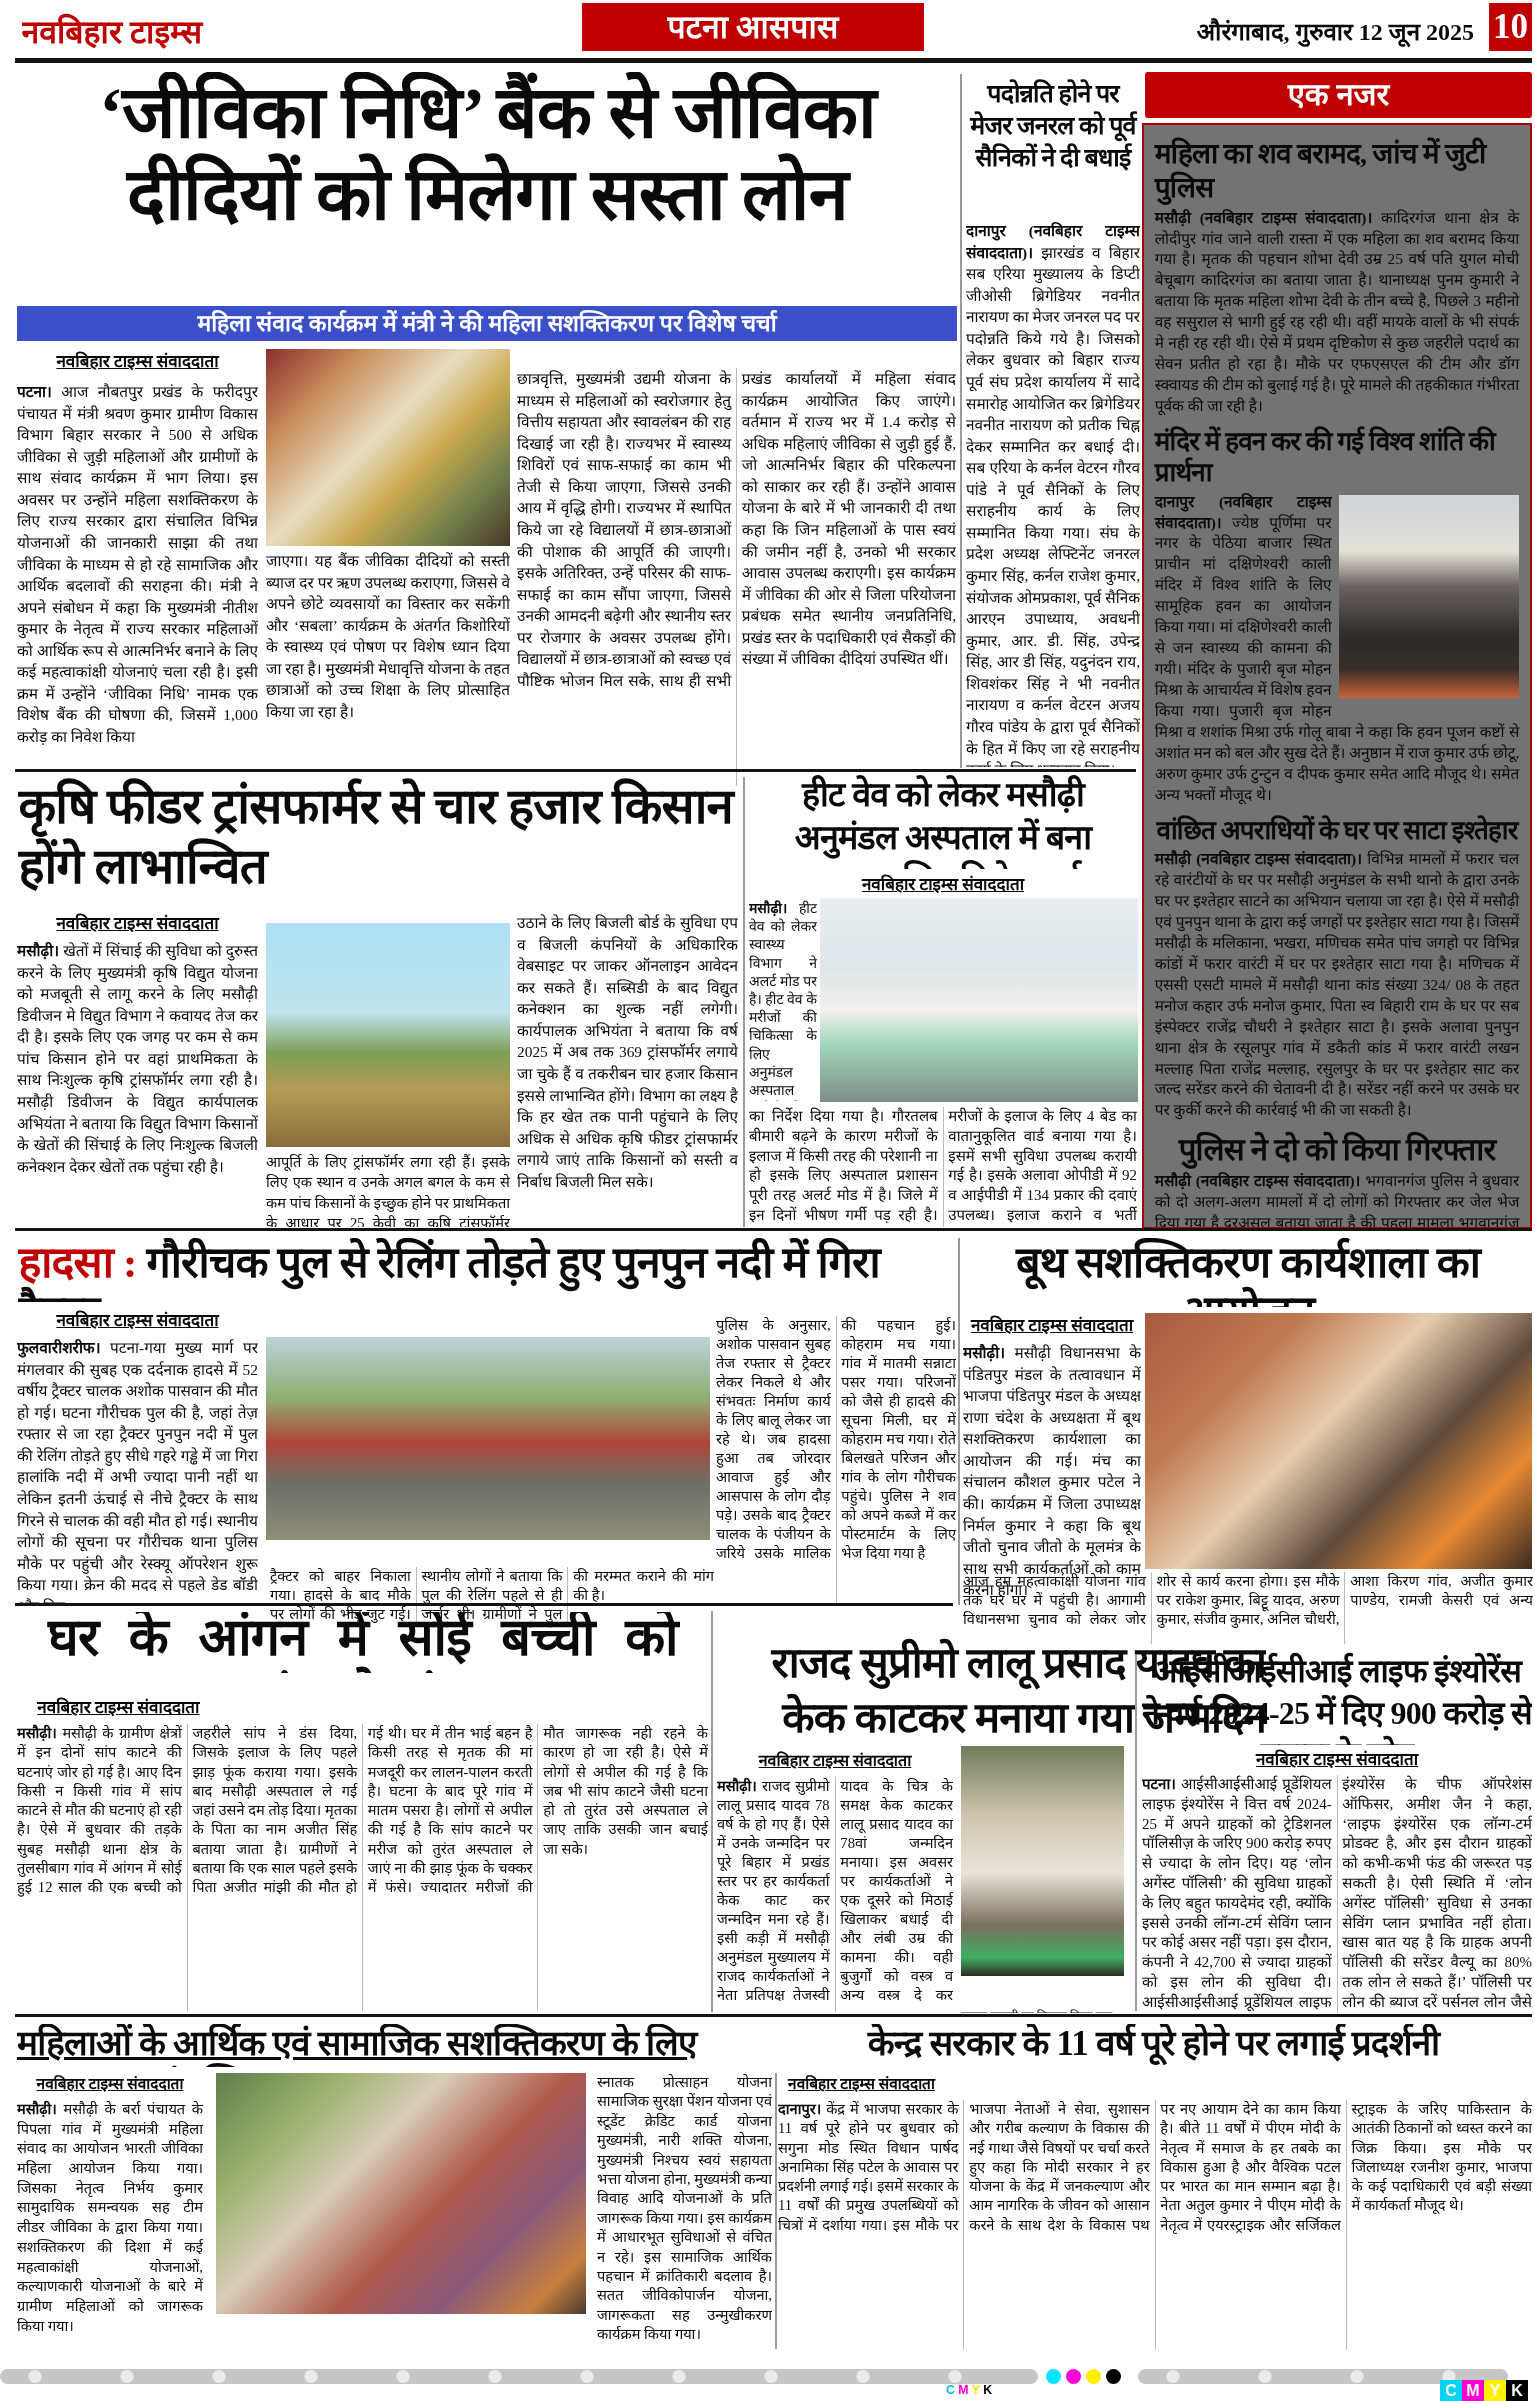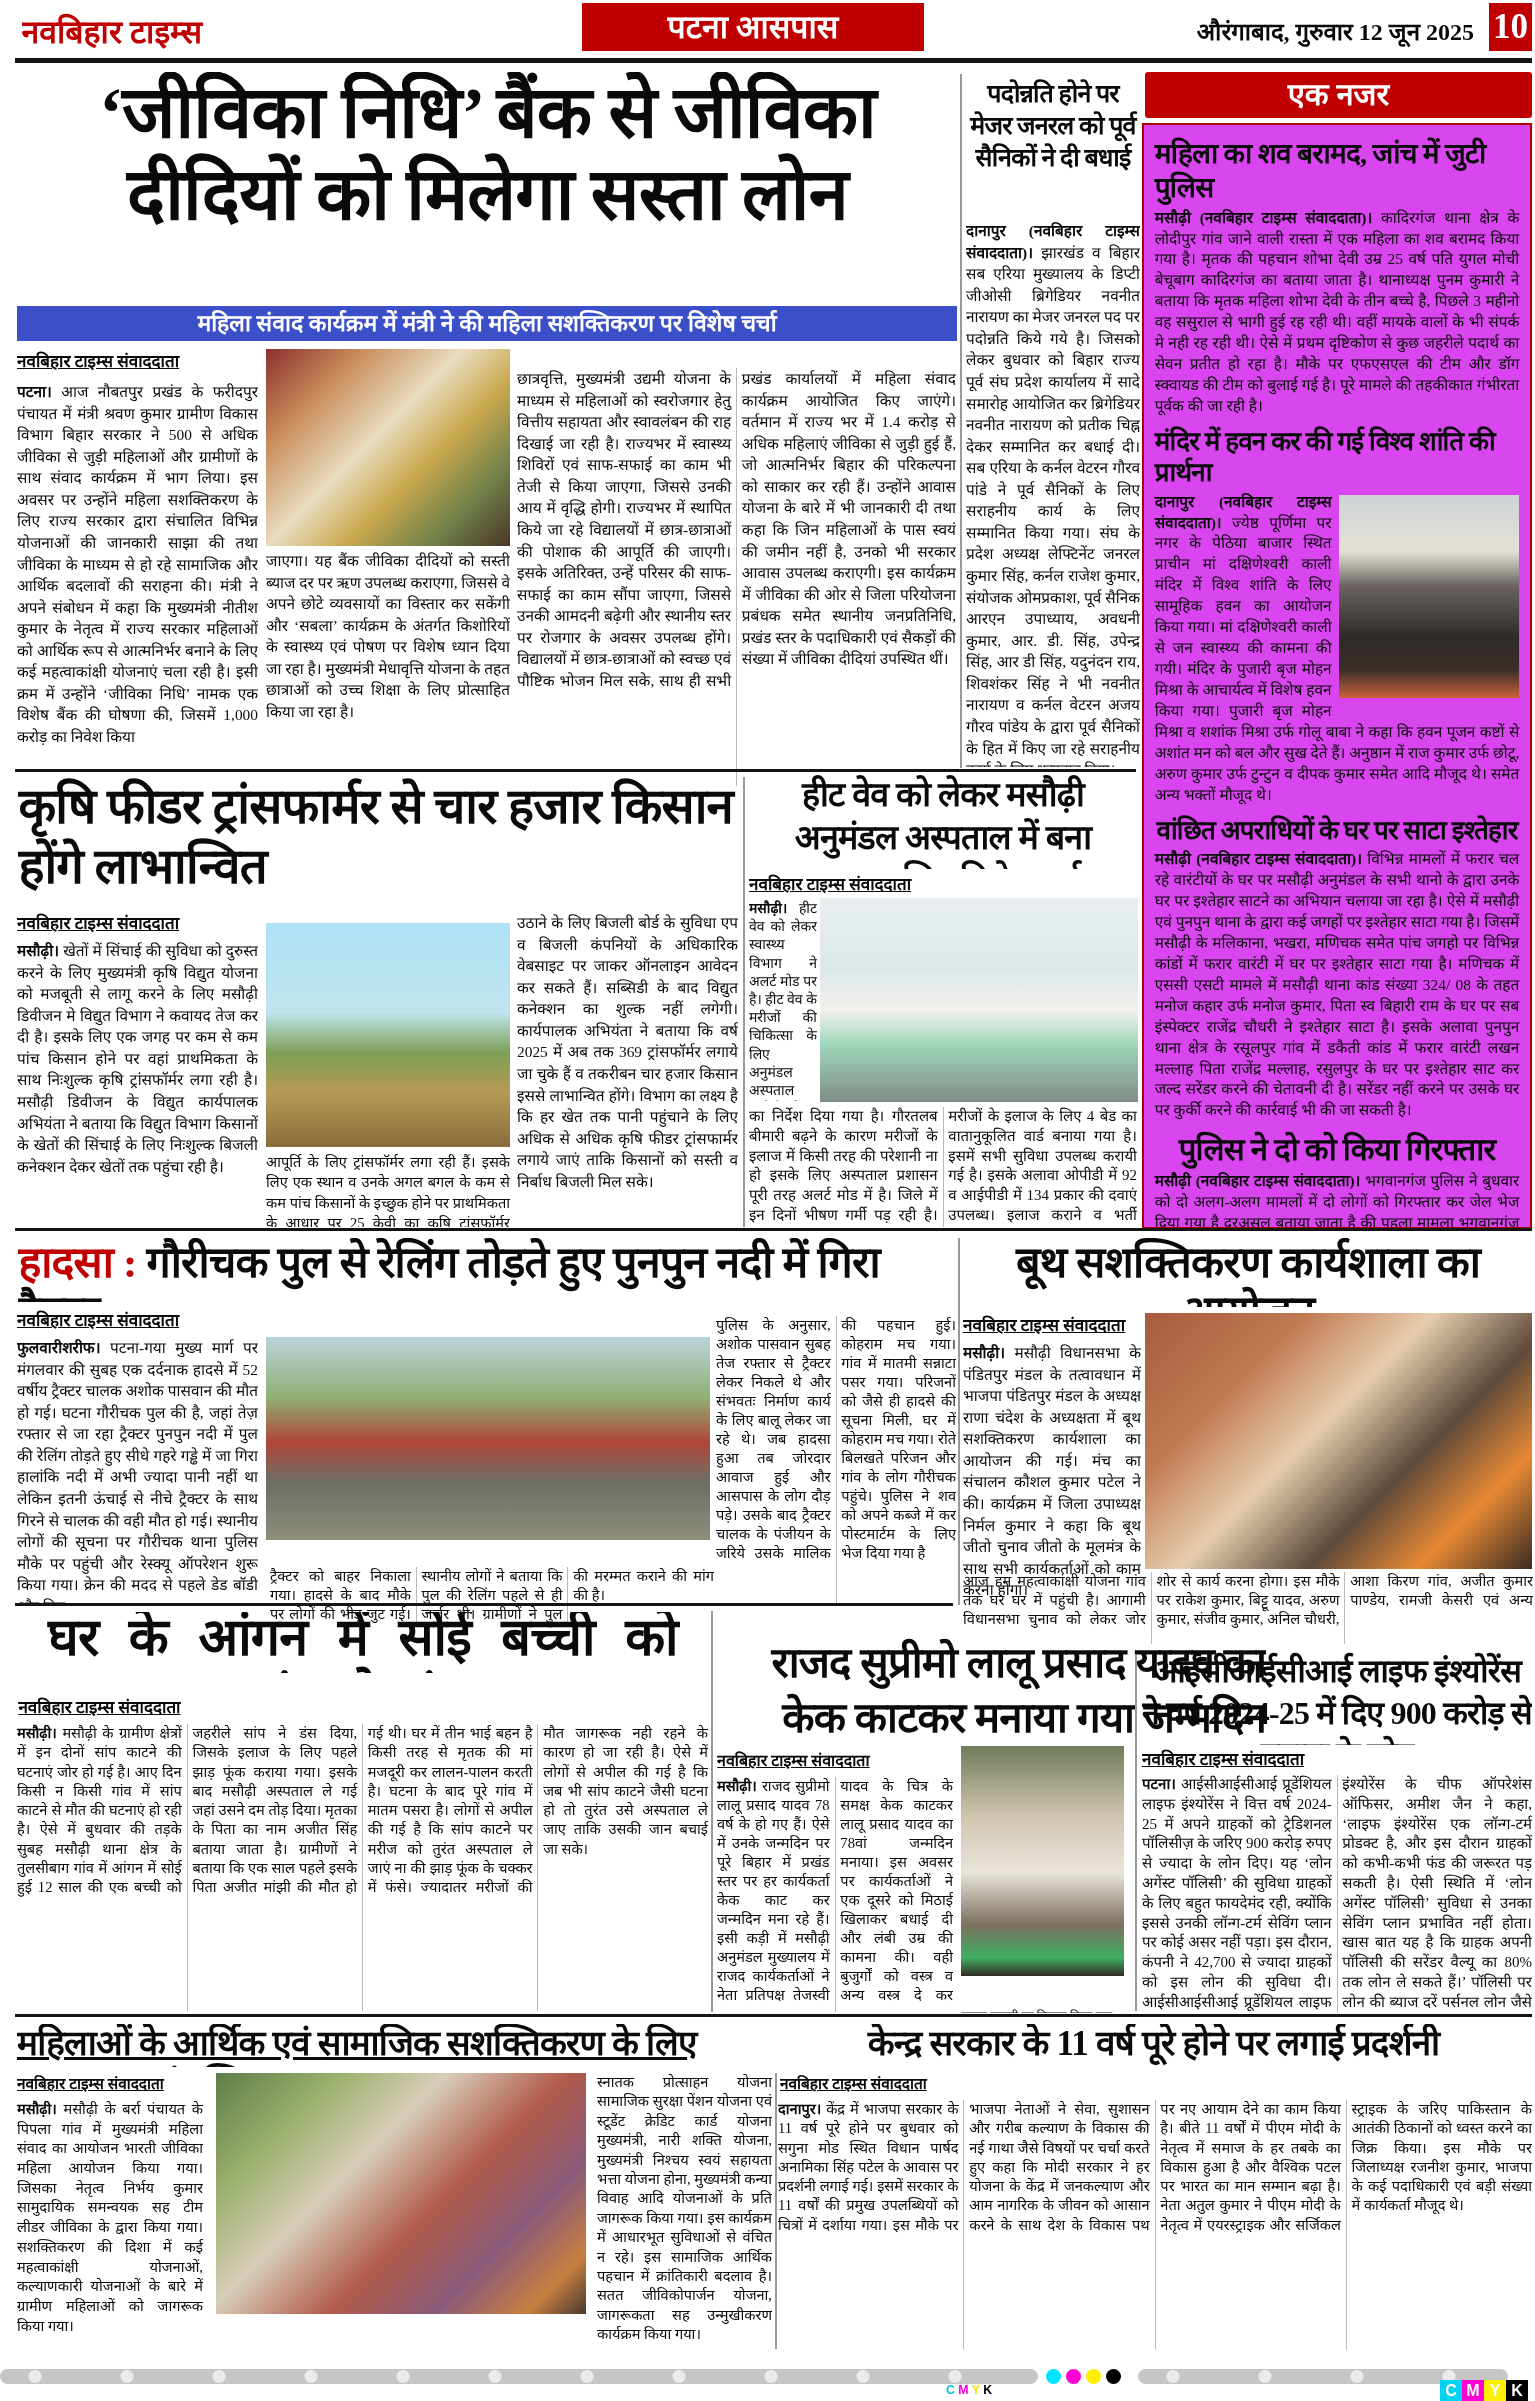--- a/index.html
+++ b/index.html
@@ -2,21 +2,21 @@
 <html lang="hi" style="font-size:12.3px"><head>
 <meta charset="utf-8">
 <style>
   html,body{margin:0;padding:0;background:#ffffff;}
   .page{position:relative;width:1535px;height:2401px;background:#fff;
         font-family:"Liberation Serif","DejaVu Serif",serif;color:#0a0a0a;overflow:hidden;}
   .b{position:absolute;box-sizing:border-box;overflow:hidden;}
   .hl{font-weight:700;line-height:1.14;letter-spacing:-0.8px;}
   .bt{font-size:15.4px;line-height:1.4;text-align:justify;margin:0;}
   .dl{font-weight:700;}
-  .byline{font-weight:700;font-size:17px;text-decoration:underline;white-space:nowrap;}
+  .byline{font-weight:700;font-size:17px;text-align:center;text-decoration:underline;white-space:nowrap;}
   .cols2{column-count:2;column-gap:10.7px;column-rule:0.8px solid #b9b9b9;}
   .cols3{column-count:3;column-gap:10.7px;column-rule:0.8px solid #b9b9b9;}
   .cols4{column-count:4;column-gap:10.7px;column-rule:0.8px solid #b9b9b9;}
   .photo{background-size:cover;background-position:center;}
   .vr{position:absolute;width:1.5px;background:#9a9a9a;}
   .hr{position:absolute;background:#141414;}
   .redtxt{color:#c00000;}
   .whitebox{color:#fff;background:#c00000;font-weight:700;text-align:center;}
   .en-hl{font-weight:700;line-height:1.2;letter-spacing:-0.8px;margin:4.6px 0 3.1px 0;}
   .cmyk-block{display:inline-block;width:22px;height:21.5px;color:#fff;font-family:"Liberation Sans",sans-serif;
@@ -51,21 +51,21 @@
     <p class="bt">छात्रवृत्ति, मुख्यमंत्री उद्यमी योजना के माध्यम से महिलाओं को स्वरोजगार हेतु वित्तीय सहायता और स्वावलंबन की राह दिखाई जा रही है। राज्यभर में स्वास्थ्य शिविरों एवं साफ-सफाई का काम भी तेजी से किया जाएगा, जिससे उनकी आय में वृद्धि होगी। राज्यभर में स्थापित किये जा रहे विद्यालयों में छात्र-छात्राओं की पोशाक की आपूर्ति की जाएगी। इसके अतिरिक्त, उन्हें परिसर की साफ-सफाई का काम सौंपा जाएगा, जिससे उनकी आमदनी बढ़ेगी और स्थानीय स्तर पर रोजगार के अवसर उपलब्ध होंगे। विद्यालयों में छात्र-छात्राओं को स्वच्छ एवं पौष्टिक भोजन मिल सके, साथ ही सभी प्रखंड कार्यालयों में महिला संवाद कार्यक्रम आयोजित किए जाएंगे। वर्तमान में राज्य भर में 1.4 करोड़ से अधिक महिलाएं जीविका से जुड़ी हुई हैं, जो आत्मनिर्भर बिहार की परिकल्पना को साकार कर रही हैं। उन्होंने आवास योजना के बारे में भी जानकारी दी तथा कहा कि जिन महिलाओं के पास स्वयं की जमीन नहीं है, उनको भी सरकार आवास उपलब्ध कराएगी। इस कार्यक्रम में जीविका की ओर से जिला परियोजना प्रबंधक समेत स्थानीय जनप्रतिनिधि, प्रखंड स्तर के पदाधिकारी एवं सैकड़ों की संख्या में जीविका दीदियां उपस्थित थीं।</p>
   </div>
   <div class="vr" style="left:960px;top:74px;height:694px;"></div>
 
   <div class="b hl" style="left:966px;top:78px;width:174px;height:135px;font-size:25px;text-align:center;line-height:1.28;">पदोन्नति होने पर मेजर जनरल को पूर्व सैनिकों ने दी बधाई</div>
   <div class="b" style="left:966px;top:220px;width:174px;height:547px;">
     <p class="bt" style="font-size:15.4px;"><b class="dl">दानापुर (नवबिहार टाइम्स संवाददाता)।</b> <span>झारखंड व बिहार सब एरिया मुख्यालय के डिप्टी जीओसी ब्रिगेडियर नवनीत नारायण का मेजर जनरल पद पर पदोन्नति किये गये है। जिसको लेकर बुधवार को बिहार राज्य पूर्व संघ प्रदेश कार्यालय में सादे समारोह आयोजित कर ब्रिगेडियर नवनीत नारायण को प्रतीक चिह्न देकर सम्मानित कर बधाई दी। सब एरिया के कर्नल वेटरन गौरव पांडे ने पूर्व सैनिकों के लिए सराहनीय कार्य के लिए सम्मानित किया गया। संघ के प्रदेश अध्यक्ष लेफ्टिनेंट जनरल कुमार सिंह, कर्नल राजेश कुमार, संयोजक ओमप्रकाश, पूर्व सैनिक आरएन उपाध्याय, अवधनी कुमार, आर. डी. सिंह, उपेन्द्र सिंह, आर डी सिंह, यदुनंदन राय, शिवशंकर सिंह ने भी नवनीत नारायण व कर्नल वेटरन अजय गौरव पांडेय के द्वारा पूर्व सैनिकों के हित में किए जा रहे सराहनीय कार्य के लिए धन्यवाद दिया।</span></p>
   </div>
 
   <div class="b whitebox" style="left:1145px;top:72px;width:387px;height:46px;border-radius:3px;font-size:31px;line-height:45px;">एक नजर</div>
-  <div class="b" style="left:1142px;top:123px;width:390px;height:1106px;background:#d946ef;border:2.3px solid #aa0000;padding:7.7px 10.7px;">
+  <div class="b" style="left:1142px;top:123px;width:390px;height:1106px;background:#737373;border:2.3px solid #aa0000;padding:7.7px 10.7px;">
     <div class="en-hl" style="font-size:28px;">महिला का शव बरामद, जांच में जुटी पुलिस</div>
     <p class="bt" style="font-size:15.4px;line-height:1.36;"><b class="dl">मसौढ़ी (नवबिहार टाइम्स संवाददाता)।</b> <span>कादिरगंज थाना क्षेत्र के लोदीपुर गांव जाने वाली रास्ता में एक महिला का शव बरामद किया गया है। मृतक की पहचान शोभा देवी उम्र 25 वर्ष पति युगल मोची बेचूबाग कादिरगंज का बताया जाता है। थानाध्यक्ष पुनम कुमारी ने बताया कि मृतक महिला शोभा देवी के तीन बच्चे है, पिछले 3 महीनो वह ससुराल से भागी हुई रह रही थी। वहीं मायके वालों के भी संपर्क मे नही रह रही थी। ऐसे में प्रथम दृष्टिकोण से कुछ जहरीले पदार्थ का सेवन प्रतीत हो रहा है। मौके पर एफएसएल की टीम और डॉग स्क्वायड की टीम को बुलाई गई है। पूरे मामले की तहकीकात गंभीरता पूर्वक की जा रही है।</span></p>
     <div class="en-hl" style="font-size:26px;margin-top:9.2px;">मंदिर में हवन कर की गई विश्व शांति की प्रार्थना</div>
     <div class="photo" style="float:right;width:180px;height:203px;margin:3.1px 0 4.6px 7.7px;background:linear-gradient(180deg,#cfd4d8 0%,#e4e0d6 28%,#6a6360 45%,#2d2a28 70%,#3a2f28 86%,#c9623a 100%);"></div>
     <p class="bt" style="font-size:15.4px;line-height:1.36;"><b class="dl">दानापुर (नवबिहार टाइम्स संवाददाता)।</b> <span>ज्येष्ठ पूर्णिमा पर नगर के पेठिया बाजार स्थित प्राचीन मां दक्षिणेश्वरी काली मंदिर में विश्व शांति के लिए सामूहिक हवन का आयोजन किया गया। मां दक्षिणेश्वरी काली से जन स्वास्थ्य की कामना की गयी। मंदिर के पुजारी बृज मोहन मिश्रा के आचार्यत्व में विशेष हवन किया गया। पुजारी बृज मोहन मिश्रा व शशांक मिश्रा उर्फ गोलू बाबा ने कहा कि हवन पूजन कष्टों से अशांत मन को बल और सुख देते हैं। अनुष्ठान में राज कुमार उर्फ छोटू, अरुण कुमार उर्फ टुन्टुन व दीपक कुमार समेत आदि मौजूद थे। समेत अन्य भक्तों मौजूद थे।</span></p>
     <div class="en-hl" style="font-size:26px;text-align:center;margin-top:9.2px;clear:both;">वांछित अपराधियों के घर पर साटा इश्तेहार</div>
     <p class="bt" style="font-size:15.4px;line-height:1.36;"><b class="dl">मसौढ़ी (नवबिहार टाइम्स संवाददाता)।</b> <span>विभिन्न मामलों में फरार चल रहे वारंटीयों के घर पर मसौढ़ी अनुमंडल के सभी थानो के द्वारा उनके घर पर इश्तेहार साटने का अभियान चलाया जा रहा है। ऐसे में मसौढ़ी एवं पुनपुन थाना के द्वारा कई जगहों पर इश्तेहार साटा गया है। जिसमें मसौढ़ी के मलिकाना, भखरा, मणिचक समेत पांच जगहो पर विभिन्न कांडों में फरार वारंटी में घर पर इश्तेहार साटा गया है। मणिचक में एससी एसटी मामले में मसौढ़ी थाना कांड संख्या 324/ 08 के तहत मनोज कहार उर्फ मनोज कुमार, पिता स्व बिहारी राम के घर पर सब इंस्पेक्टर राजेंद्र चौधरी ने इश्तेहार साटा है। इसके अलावा पुनपुन थाना क्षेत्र के रसूलपुर गांव में डकैती कांड में फरार वारंटी लखन मल्लाह पिता राजेंद्र मल्लाह, रसुलपुर के घर पर इश्तेहार साट कर जल्द सरेंडर करने की चेतावनी दी है। सरेंडर नहीं करने पर उसके घर पर कुर्की करने की कार्रवाई भी की जा सकती है।</span></p>
     <div class="en-hl" style="font-size:31px;text-align:center;margin-top:9.2px;">पुलिस ने दो को किया गिरफ्तार</div>
     <p class="bt" style="font-size:15.4px;line-height:1.36;"><b class="dl">मसौढ़ी (नवबिहार टाइम्स संवाददाता)।</b> <span>भगवानगंज पुलिस ने बुधवार को दो अलग-अलग मामलों में दो लोगों को गिरफ्तार कर जेल भेज दिया गया है दरअसल बताया जाता है की पहला मामला भगवानगंज थाना क्षेत्र के मुर्गियाचक गांव की हैं जहां आपसी विवाद में दो गुटों मारपीट हुई है जिसको लेकर हत्या का प्रयास मामले में भगवानगंज थाना कांड संख्या 83/25 के तहत अभियुक्त रमैकबाल यादव पिता विश्वनाथ यादव को गिरफ्तार किया गया है वही दूसरा मामला शराब बेचने मामले में मद निषेध एवं उत्पाद संशोधन अधिनियम 2022 के प्राथमिकी नामजद अभियुक्त जितेन्द्र कुमार पिता योद्धा यादव सा0 पंसारी को गिरफ्तार कर जेल भेज दिया गया है।</span></p>
   </div>

